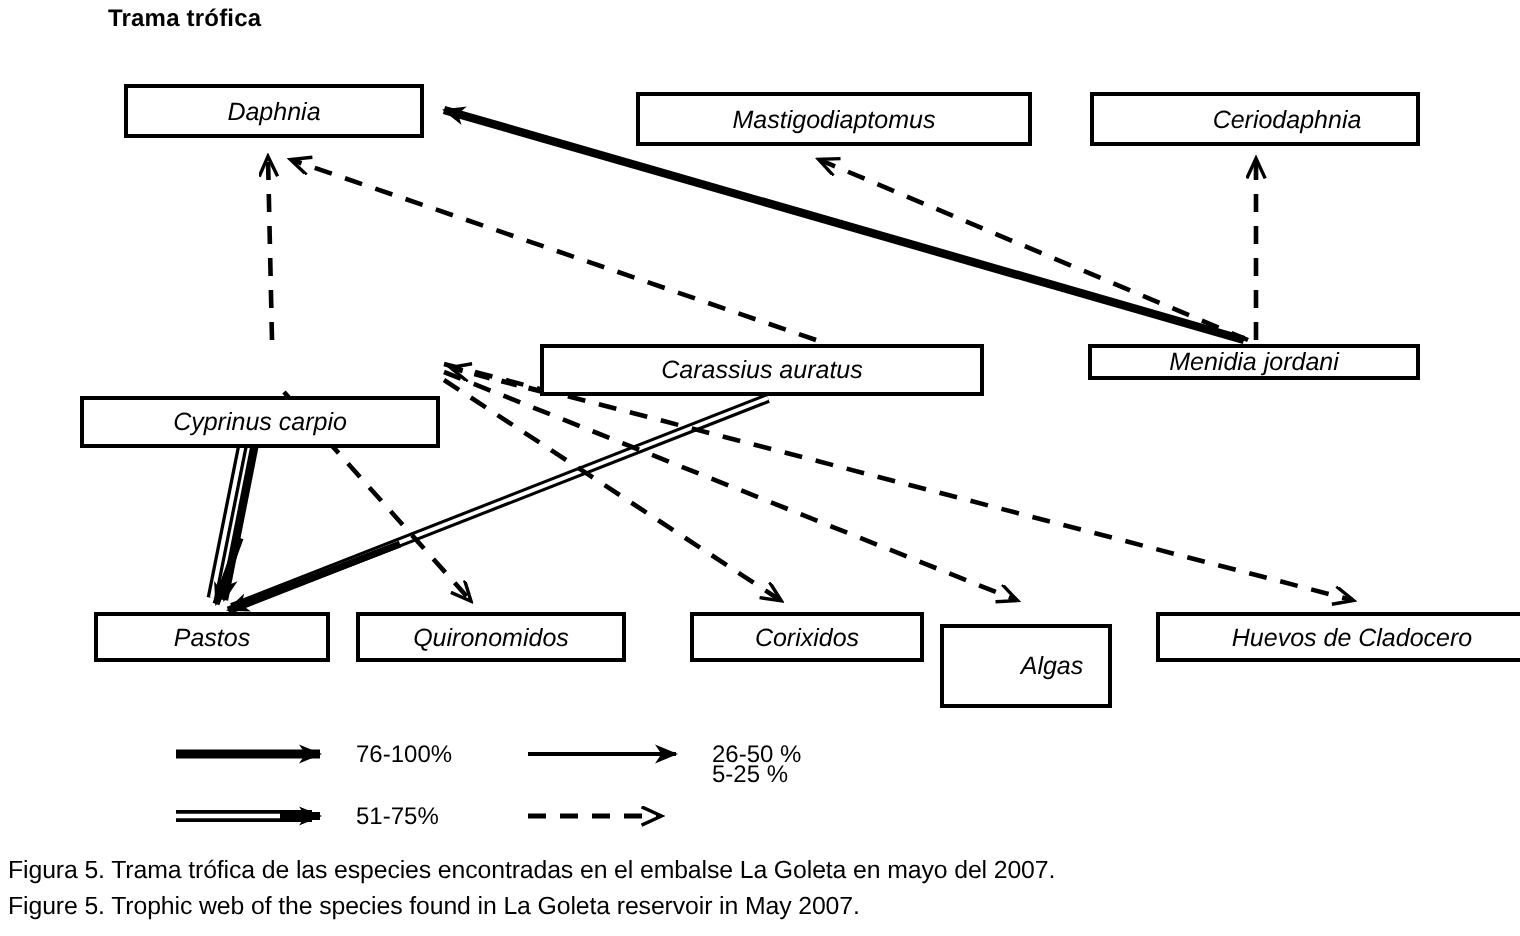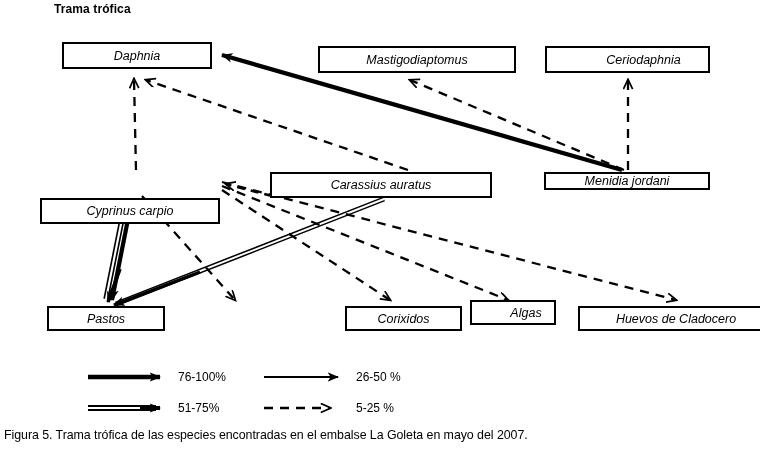--- a/index.html
+++ b/index.html
@@ -143,30 +143,34 @@
   <div class="node" style="left:270px;top:172px;width:222px;height:26px;text-align:right;">
     <span>Carassius auratus</span>
   </div>
   <div class="node" style="left:544px;top:172px;width:166px;height:18px;">
     <span>Menidia jordani</span>
   </div>
 
   <div class="node" style="left:47px;top:306px;width:118px;height:25px;">
     <span>Pastos</span>
   </div>
+  <div class="node" style="left:178px;top:306px;width:135px;height:25px;">
+    <span>Quironomidos</span>
+  </div>
   <div class="node" style="left:345px;top:306px;width:117px;height:25px;font-style:italic;">
     <span>Corixidos</span>
   </div>
-  <div class="node" style="left:470px;top:300px;width:86px;height:25px;padding-left:26px;">
+  <div class="node" style="left:470px;top:312px;width:86px;height:42px;padding-left:26px;">
     <span>Algas</span>
   </div>
   <div class="node" style="left:578px;top:306px;width:196px;height:25px;">
     <span>Huevos de Cladocero</span>
   </div>
 
   <div class="legend-label" style="left:178px;top:370px;">76-100%</div>
   <div class="legend-label" style="left:356px;top:370px;">26-50 %</div>
   <div class="legend-label" style="left:178px;top:401px;">51-75%</div>
-  <div class="legend-label" style="left:356px;top:401px;text-align:right;">5-25 %</div>
+  <div class="legend-label" style="left:356px;top:380px;text-align:right;">5-25 %</div>
 
   <div class="caption cap1">Figura 5. Trama trófica de las especies encontradas en el embalse La Goleta en mayo del 2007.</div>
+  <div class="caption cap2">Figure 5. Trophic web of the species found in La Goleta reservoir in May 2007.</div>
 
 </div>
 
 </body></html>

